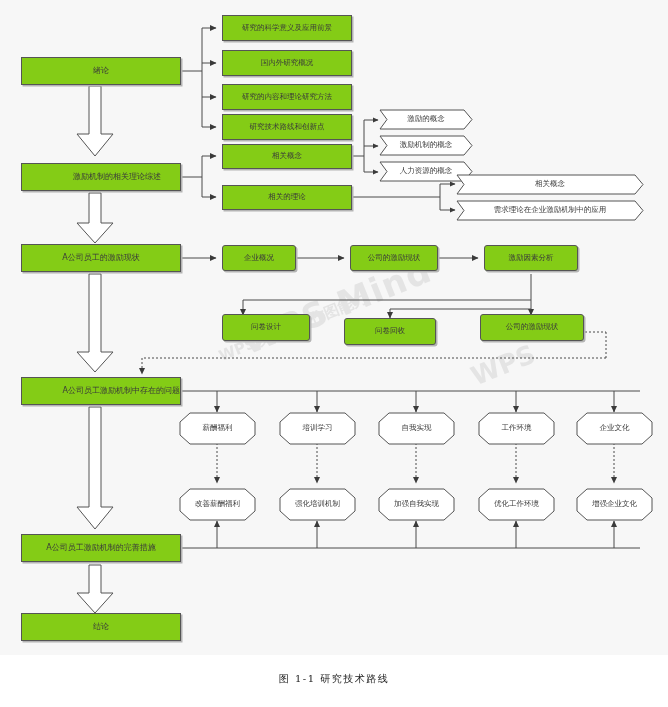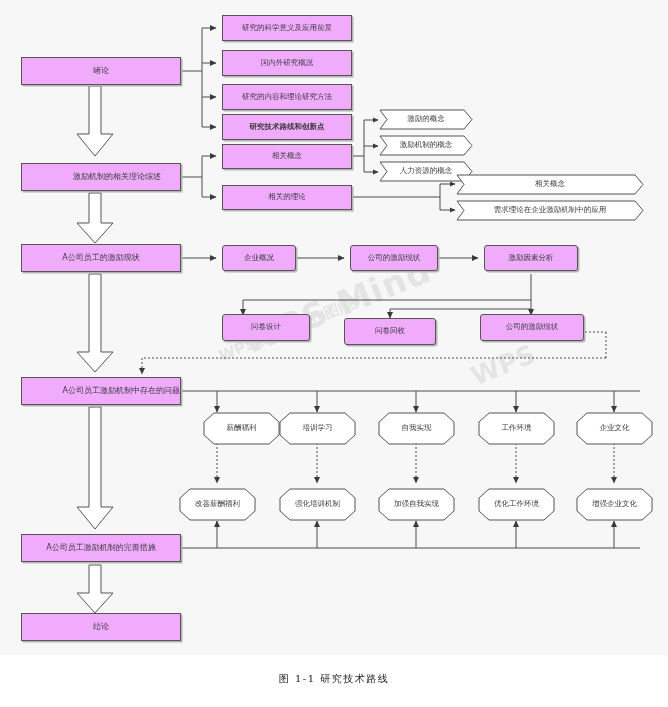--- a/index.html
+++ b/index.html
@@ -27,21 +27,21 @@
   .wm1{left:236px;top:286px;font-size:34px;transform:rotate(-22deg);letter-spacing:1px;}
   .wm2{left:214px;top:318px;font-size:15px;transform:rotate(-22deg);}
   .wm3{left:470px;top:350px;font-size:26px;transform:rotate(-22deg);}
 
   .node{
     position:absolute;
     box-sizing:border-box;
     display:flex;align-items:center;justify-content:center;
     text-align:center;
     color:#3a3a3a;
-    background:#f0abfc;
+    background:#84cc16;
     line-height:1.15;
   }
   
   .rect{
     border:1px solid #555;
     box-shadow:1.5px 1.5px 0 0 #b4b4b4;
   }
   .rect.main{font-size:8px;}
   .rect.sub{font-size:7.5px;}
   .rect.r2{border-radius:3px;}
@@ -205,21 +205,21 @@
 
   <div class="node rect sub" style="left:222px;top:15px;width:130px;height:26px;">
     <span>研究的科学意义及应用前景</span>
   </div>
   <div class="node rect sub" style="left:222px;top:50px;width:130px;height:26px;">
     <span>国内外研究概况</span>
   </div>
   <div class="node rect sub" style="left:222px;top:84px;width:130px;height:26px;">
     <span>研究的内容和理论研究方法</span>
   </div>
-  <div class="node rect sub" style="left:222px;top:114px;width:130px;height:26px;font-weight:bold;">
+  <div class="node rect sub" style="left:222px;top:114px;width:130px;height:26px;">
     <span>研究技术路线和创新点</span>
   </div>
 
   <div class="node rect sub" style="left:222px;top:144px;width:130px;height:25px;">
     <span>相关概念</span>
   </div>
   <div class="node rect sub" style="left:222px;top:185px;width:130px;height:25px;">
     <span>相关的理论</span>
   </div>
 
@@ -268,21 +268,21 @@
   <div class="node rect sub r2" style="left:222px;top:314px;width:88px;height:27px;">
     <span>问卷设计</span>
   </div>
   <div class="node rect sub r2" style="left:344px;top:318px;width:92px;height:27px;">
     <span>问卷回收</span>
   </div>
   <div class="node rect sub r2" style="left:480px;top:314px;width:104px;height:27px;">
     <span>公司的激励现状</span>
   </div>
 
-  <div class="hexwrap" style="left:180px;top:413px;width:75px;height:31px;margin-left:24px;">
+  <div class="hexwrap" style="left:180px;top:413px;width:75px;height:31px;">
     <svg width="75" height="31" viewBox="0 0 75 31" preserveAspectRatio="none">
       <path d="M10,0 L65,0 L75,9 L75,22 L65,31 L10,31 L0,22 L0,9 Z" fill="#fff" stroke="#555" stroke-width="1"></path>
     </svg>
     <div class="hexlabel octlabel">薪酬福利</div>
   </div>
   <div class="hexwrap" style="left:280px;top:413px;width:75px;height:31px;">
     <svg width="75" height="31" viewBox="0 0 75 31" preserveAspectRatio="none">
       <path d="M10,0 L65,0 L75,9 L75,22 L65,31 L10,31 L0,22 L0,9 Z" fill="#fff" stroke="#555" stroke-width="1"></path>
     </svg>
     <div class="hexlabel octlabel">培训学习</div>

